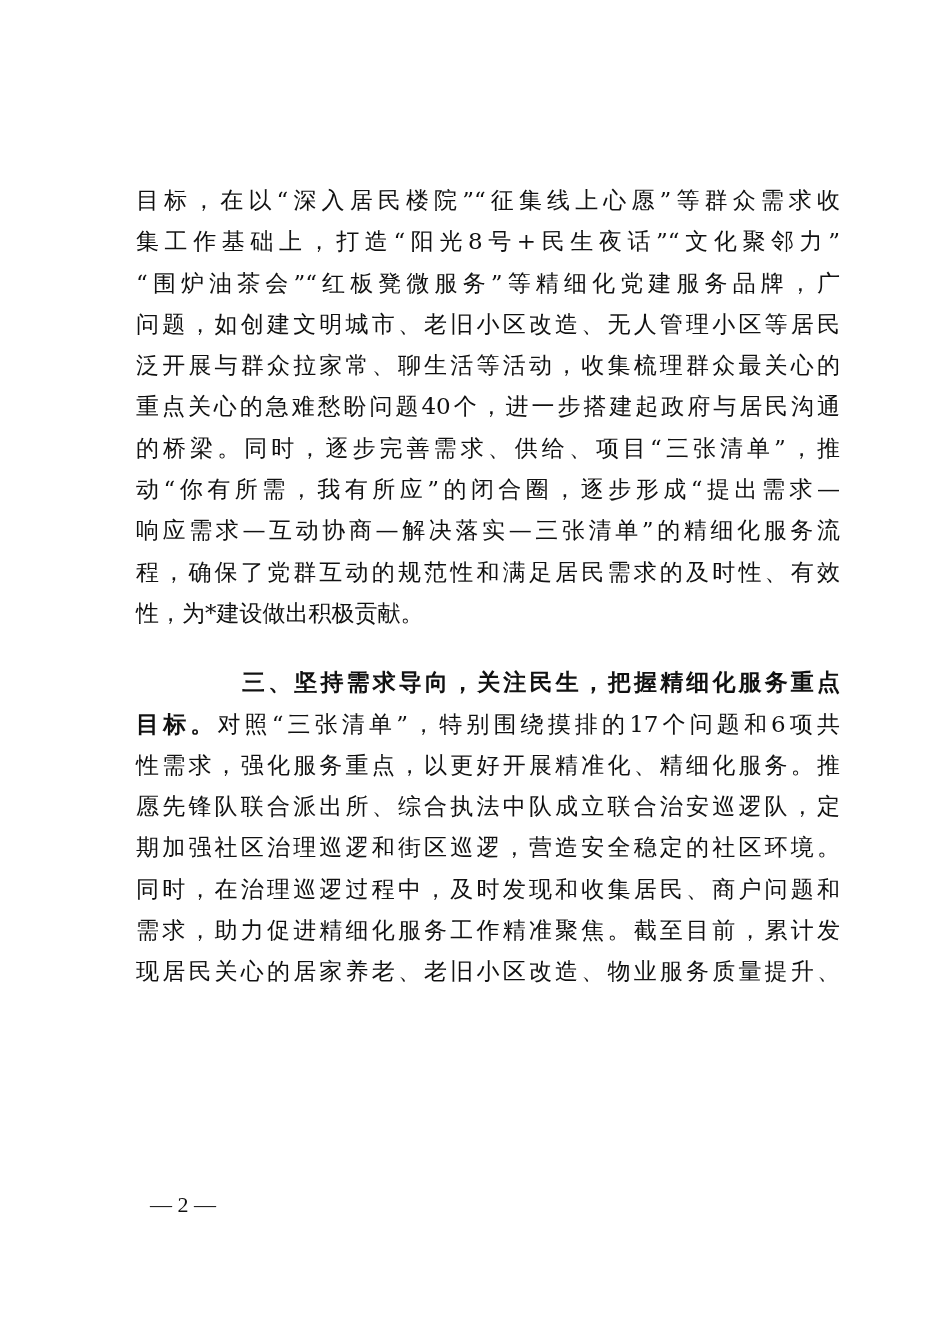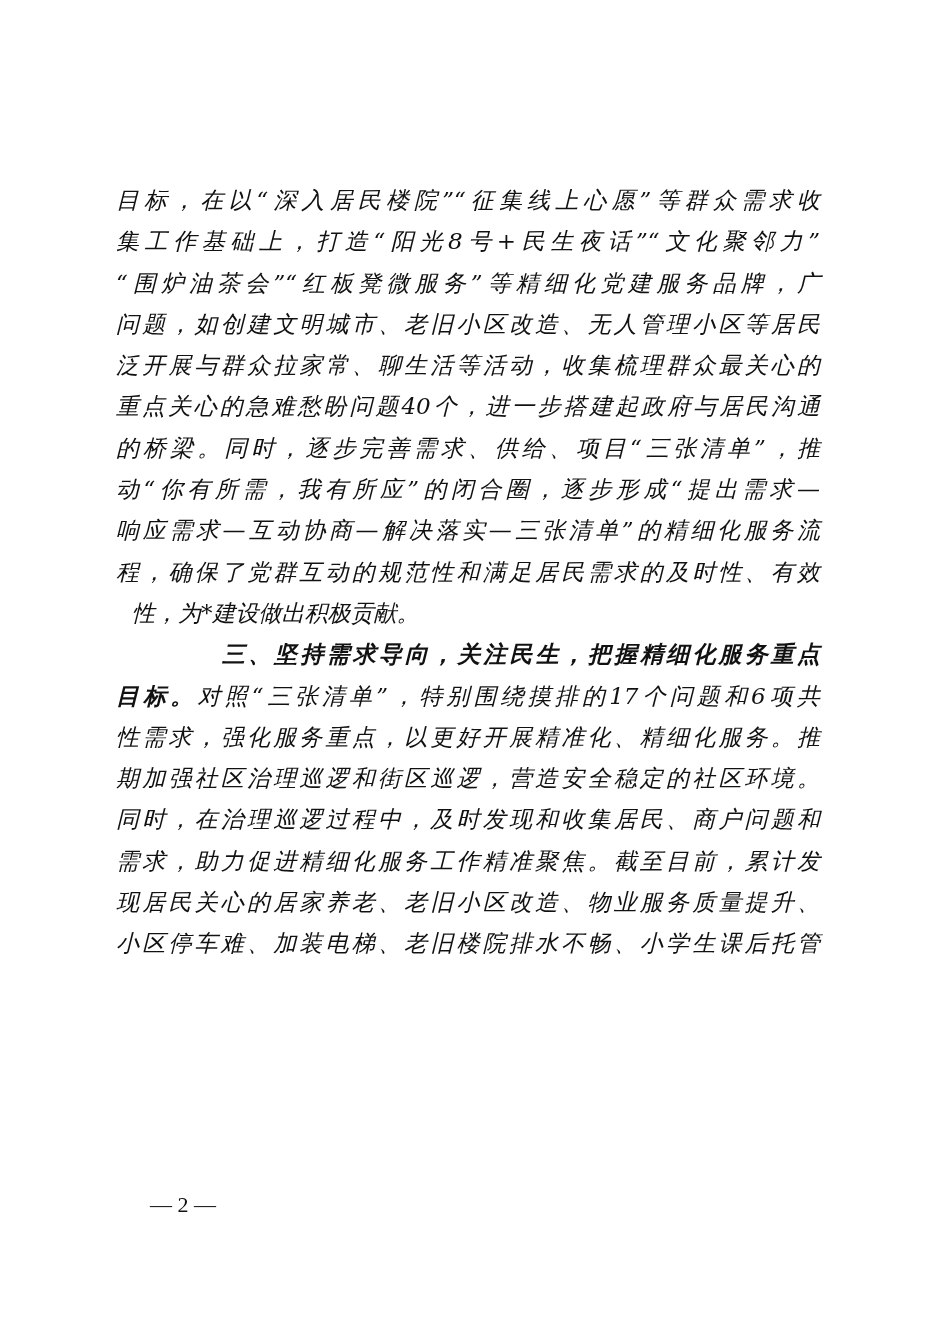--- a/index.html
+++ b/index.html
@@ -17,45 +17,44 @@
     }
     .page {
       position: absolute;
       left: 0; top: 0;
       width: 950px;
       height: 1344px;
       background: #ffffff;
     }
     .body-text {
       position: absolute;
-      left: 116px;
+      left: 136px;
       top: 180px;
       width: 704px;
-      font-style: italic;
     }
     .line {
       display: block;
       height: 41.3px;
       line-height: 41.3px;
       font-size: 23px;
       white-space: nowrap;
       text-align: justify;
       text-align-last: justify;
       letter-spacing: 0;
     }
     .line.last {
       text-align-last: left;
-      margin-left: 16px;
     }
     .heading-indent {
       padding-left: 106px;
     }
     .bold {
       font-family: "DejaVu Sans", "Liberation Sans", sans-serif;
       font-weight: bold;
+      margin-top: 28px;
     }
     .page-number {
       position: absolute;
       left: 150px;
       top: 1192px;
       font-family: "Liberation Serif", "DejaVu Serif", serif;
       font-size: 22px;
       color: #111111;
       white-space: nowrap;
     }
@@ -77,23 +76,23 @@
       <span class="line">动“你有所需，我有所应”的闭合圈，逐步形成“提出需求—</span>
       <span class="line">响应需求—互动协商—解决落实—三张清单”的精细化服务流</span>
       <span class="line">程，确保了党群互动的规范性和满足居民需求的及时性、有效</span>
       <span class="line last">性，为*建设做出积极贡献。</span>
     </div>
 
     <div>
       <span class="line bold heading-indent">三、坚持需求导向，关注民生，把握精细化服务重点</span>
       <span class="line"><span class="bold">目标。</span><span>对照“三张清单”，特别围绕摸排的17个问题和6项共</span></span>
       <span class="line">性需求，强化服务重点，以更好开展精准化、精细化服务。推</span>
+      <span class="line">愿先锋队联合派出所、综合执法中队成立联合治安巡逻队，定</span>
       <span class="line">期加强社区治理巡逻和街区巡逻，营造安全稳定的社区环境。</span>
       <span class="line">同时，在治理巡逻过程中，及时发现和收集居民、商户问题和</span>
       <span class="line">需求，助力促进精细化服务工作精准聚焦。截至目前，累计发</span>
       <span class="line">现居民关心的居家养老、老旧小区改造、物业服务质量提升、</span>
-      <span class="line">小区停车难、加装电梯、老旧楼院排水不畅、小学生课后托管</span>
     </div>
 
   </div>
 
   <div class="page-number">— 2 —</div>
 </div>
 
 </body></html>

